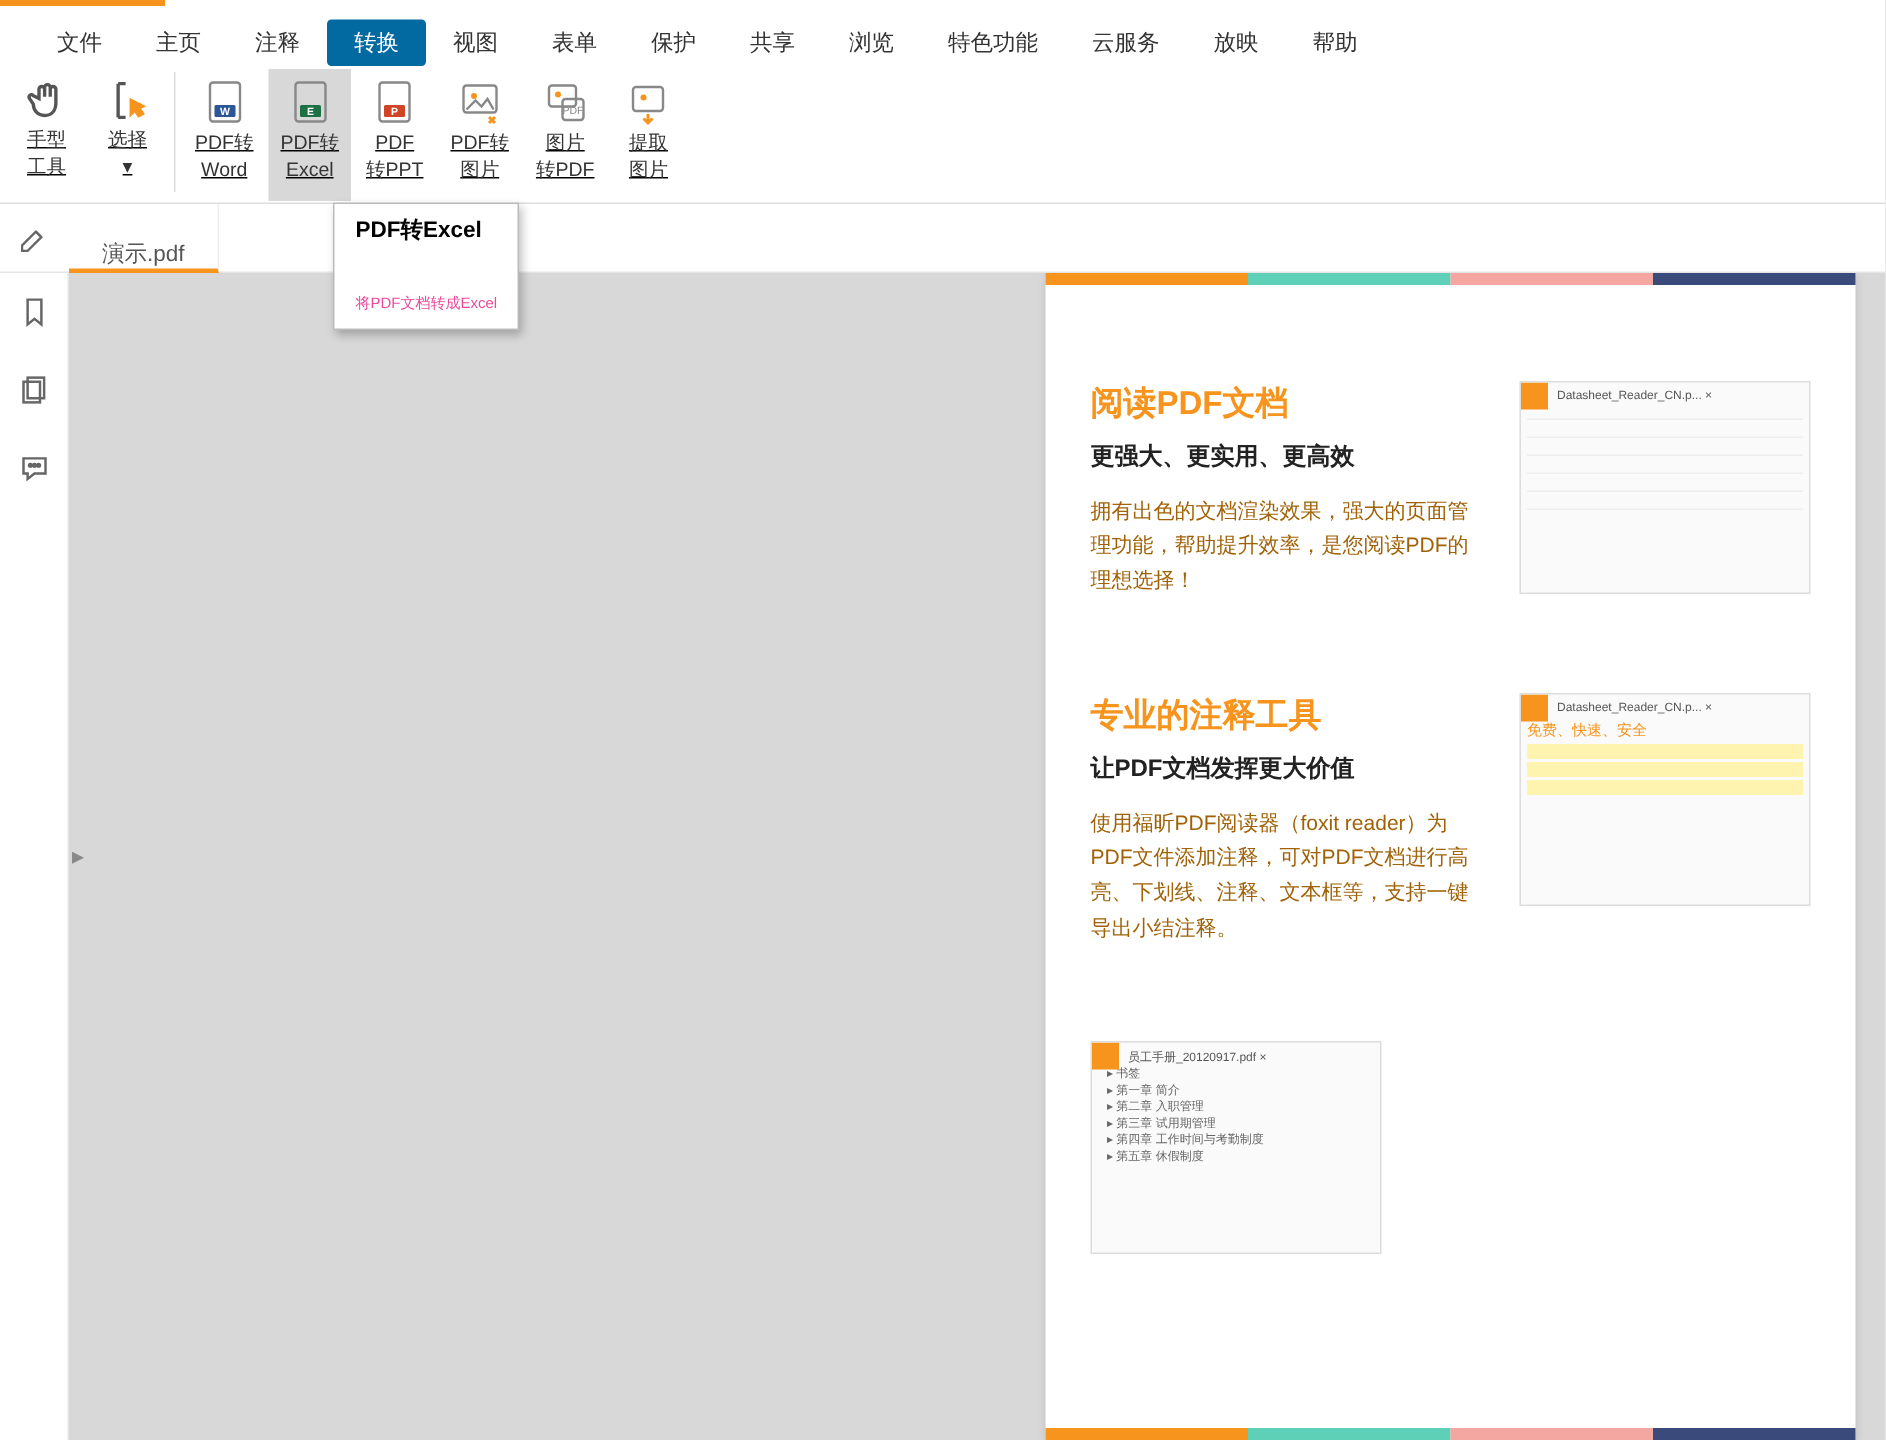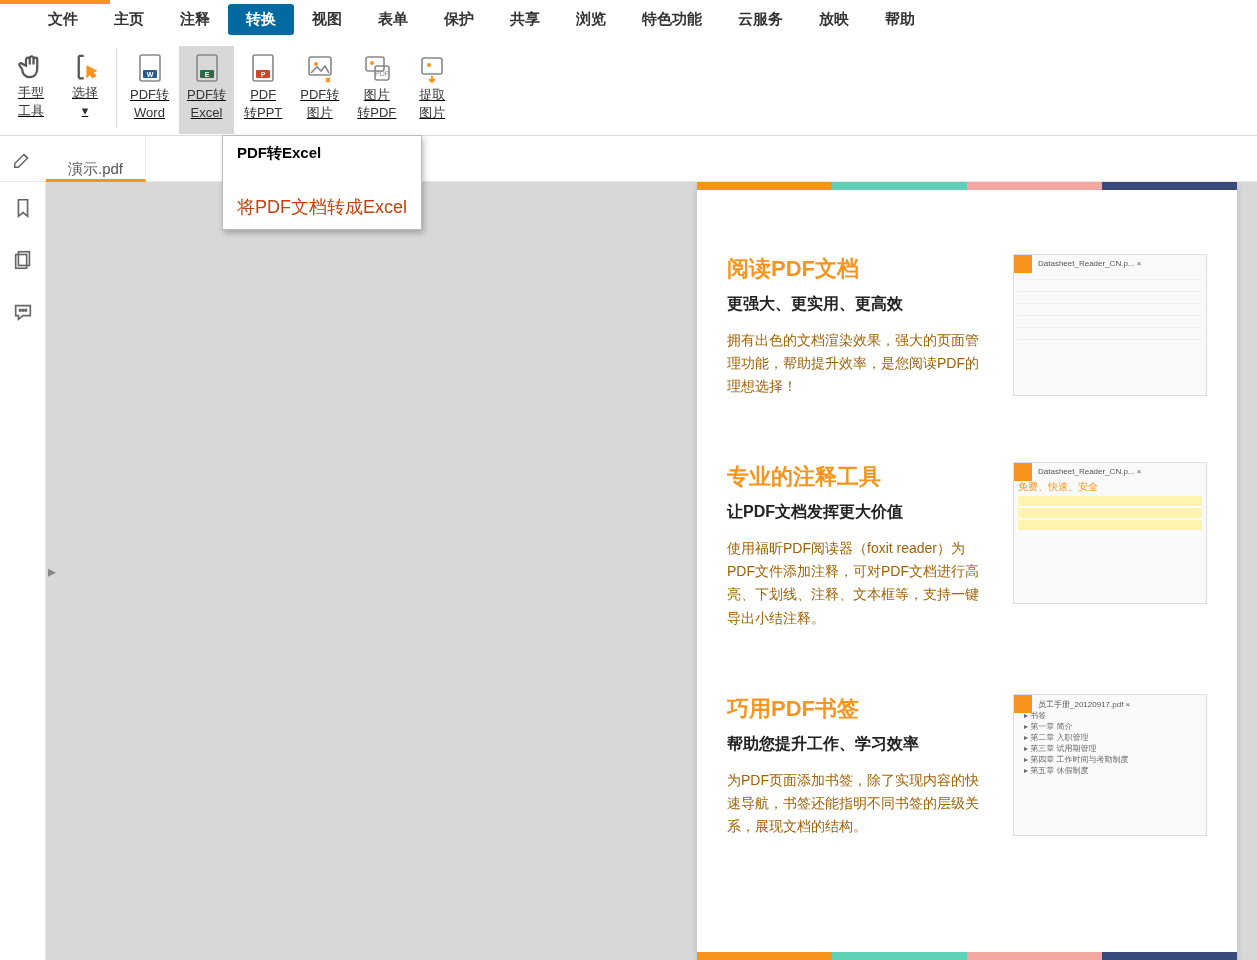--- a/index.html
+++ b/index.html
@@ -1,37 +1,37 @@
 <!DOCTYPE html>
 <html><head>
 <meta charset="utf-8">
 <style>
 * { margin: 0; padding: 0; box-sizing: border-box; font-family: "Microsoft YaHei", sans-serif; }
 body { width: 1257px; height: 960px; overflow: hidden; background: #fff; position: relative; }
 
 .orange-bar { height: 4px; background: #f7941d; width: 110px; }
 
-.menu-bar { display: flex; align-items: flex-start; height: 40px; padding-left: 30px; gap: 0; font-weight: bold; }
+.menu-bar { display: flex; align-items: flex-end; height: 40px; padding-left: 20px; gap: 0; }
 .menu-item { padding: 6px 18px; font-size: 15px; color: #333; cursor: pointer; }
 .menu-item.active { background: #0369a1; color: #fff; border-radius: 3px; }
 
 .ribbon { display: flex; align-items: flex-start; height: 92px; border-bottom: 1px solid #ddd; padding-left: 4px; }
 .ribbon-btn { display: flex; flex-direction: column; align-items: center; justify-content: flex-start; padding: 6px 8px 20px; cursor: pointer; height: 88px; margin: 2px 1px; text-decoration: underline; }
 .ribbon-btn.active { background: #d8d8d8; }
 .ribbon-btn .icon-box { width: 36px; height: 36px; display: flex; align-items: center; justify-content: center; }
 .ribbon-btn .label { font-size: 13px; color: #333; text-align: center; line-height: 1.35; margin-top: 2px; }
 .ribbon-sep { width: 1px; background: #ddd; height: 80px; margin: 4px 4px; }
 
 .tab-row { display: flex; align-items: center; height: 46px; border-bottom: 1px solid #e5e5e5; position: relative; }
 .sidebar-icon-col { width: 46px; display: flex; align-items: center; justify-content: center; }
 .file-tab { padding: 0 22px; height: 46px; display: flex; align-items: flex-end; font-size: 15px; color: #555; border-right: 1px solid #eee; border-bottom: 3px solid #f7941d; }
 
 .tooltip { position: absolute; left: 222px; top: 135px; background: #fff; border: 1px solid #bbb; padding: 8px 14px 10px; box-shadow: 2px 3px 6px rgba(0,0,0,0.25); z-index: 100; }
 .tooltip .tt-title { font-weight: bold; font-size: 15px; margin-bottom: 4px; }
-.tooltip .tt-body { font-size: 18px; color: #c2410c; margin-top: 32px; }
+.tooltip .tt-body { font-size: 10px; color: #ec4899; margin-top: 32px; }
 
 .main-area { display: flex; height: calc(960px - 4px - 40px - 92px - 46px); position: relative; }
 .left-sidebar { width: 46px; border-right: 1px solid #e5e5e5; display: flex; flex-direction: column; align-items: center; padding-top: 14px; gap: 28px; }
 .left-sidebar .side-ic { width: 24px; height: 24px; display:flex; align-items:center; justify-content:center; cursor:pointer; color:#555;}
 .expand-handle { position: absolute; left: 46px; top: 50%; transform: translateY(-50%); width: 12px; height: 20px; display:flex; align-items:center; justify-content:center; color:#888; cursor:pointer;}
 
 .doc-viewport { flex: 1; background: #d8d8d8; display: flex; justify-content: flex-start; padding: 0 16px 0 16px; overflow: hidden; }
 .doc-gap { flex: 1; }
 .doc-page { width: 540px; background: #fff; margin-top: 0; margin-right: 4px; box-shadow: 0 2px 6px rgba(0,0,0,0.15); position: relative; }
 .doc-stripe { display:flex; height: 8px; }
@@ -233,25 +233,20 @@
             <div class="sec-thumb">
               <div class="thumb-accent"></div>
               <div style="padding-left:20px;font-size:8px;color:#555;">Datasheet_Reader_CN.p... ×</div>
               <div style="color:#f7941d;font-size:10px;margin:4px 0 2px;">免费、快速、安全</div>
               <div class="thumb-hi"></div>
               <div class="thumb-hi"></div>
               <div class="thumb-hi"></div>
             </div>
           </div>
           <div class="sec">
-            <div class="sec-text">
-              <div class="sec-title">巧用PDF书签</div>
-              <div class="sec-sub">帮助您提升工作、学习效率</div>
-              <div class="sec-body">为PDF页面添加书签，除了实现内容的快速导航，书签还能指明不同书签的层级关系，展现文档的结构。</div>
-            </div>
             <div class="sec-thumb">
               <div class="thumb-accent"></div>
               <div style="padding-left:20px;font-size:8px;color:#555;">员工手册_20120917.pdf ×</div>
               <div style="font-size:8px;color:#666;padding-left:6px;">▸ 书签</div>
               <div style="font-size:8px;color:#666;padding-left:6px;">▸ 第一章  简介</div>
               <div style="font-size:8px;color:#666;padding-left:6px;">▸ 第二章  入职管理</div>
               <div style="font-size:8px;color:#666;padding-left:6px;">▸ 第三章  试用期管理</div>
               <div style="font-size:8px;color:#666;padding-left:6px;">▸ 第四章  工作时间与考勤制度</div>
               <div style="font-size:8px;color:#666;padding-left:6px;">▸ 第五章  休假制度</div>
             </div>

